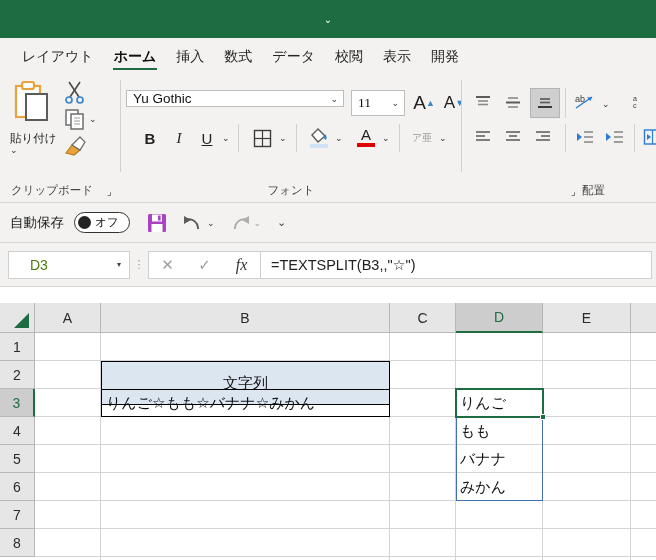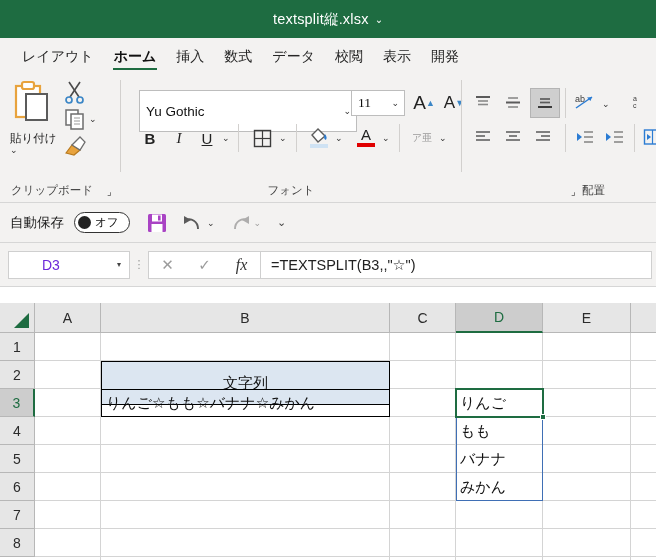--- a/index.html
+++ b/index.html
@@ -80,21 +80,21 @@
 
   
   .fbar{
     height:44px;background:#f3f2f1;display:flex;align-items:center;padding:0 4px;box-sizing:border-box;
     border-bottom:1px solid #d6d6d6;gap:0;
   }
   .namebox{
     width:122px;height:28px;margin-left:4px;background:#fff;border:1px solid #cfcfcf;
     display:flex;align-items:center;box-sizing:border-box;
   }
-  .namebox .nb-val{flex:1;font-size:14px;color:#6d28d9;padding-left:21px;margin-left:12px;}
+  .namebox .nb-val{flex:1;font-size:14px;color:#4d7c0f;padding-left:21px;}
   .namebox .nb-arrow{font-size:8px;color:#444;padding-right:8px;}
   .grip{width:18px;text-align:center;color:#9a9a9a;font-size:11px;letter-spacing:0;line-height:9px;}
   .fb-btns{
     height:28px;display:flex;align-items:center;background:#fff;border:1px solid #cfcfcf;
     box-sizing:border-box;
   }
   .fb-btns span{width:37px;text-align:center;font-size:15px;color:#9b9b9b;}
   .fb-btns span.fx{color:#333;font-style:italic;font-family:"Liberation Serif",serif;font-size:16px;}
   .finput{
     flex:1;height:28px;background:#fff;border:1px solid #cfcfcf;border-left:none;box-sizing:border-box;
@@ -146,21 +146,20 @@
     position:absolute;width:6px;height:6px;background:#1e6c41;border:1px solid #fff;box-sizing:border-box;
   }
 </style>
 </head>
 <body>
 
 <div class="app">
 
   <div class="titlebar">
     <div class="title-wrap">
-      <span class="title-text">textsplit縦.xlsx</span>
       <span class="title-chev">⌄</span>
     </div>
   </div>
 
   <div class="tabbar">
     <div class="tab">レイアウト</div>
     <div class="tab active">ホーム</div>
     <div class="tab">挿入</div>
     <div class="tab">数式</div>
     <div class="tab">データ</div>
@@ -210,21 +209,21 @@
         </svg>
       </div>
 
       <div class="grp-label" style="left:0;width:104px;">クリップボード</div>
       <div class="launcher" style="left:107px;">⌟</div>
       <div class="grp-sep" style="left:120px;"></div>
     </div>
 
     <div class="grp" style="left:121px;width:340px;">
 
-      <div class="combo" style="left:18px;top:18px;width:218px;height:42px;">
+      <div class="combo" style="left:5px;top:18px;width:218px;height:17px;">
         <span class="val">Yu Gothic</span>
         <span class="cv">⌄</span>
       </div>
 
       <div class="combo" style="left:230px;top:18px;width:54px;height:26px;">
         <span class="val" style="font-family:'Liberation Serif',serif;">11</span>
         <span class="cv">⌄</span>
       </div>
 
       <div class="icon-btn" style="left:290px;top:18px;width:26px;height:26px;font-size:19px;">

